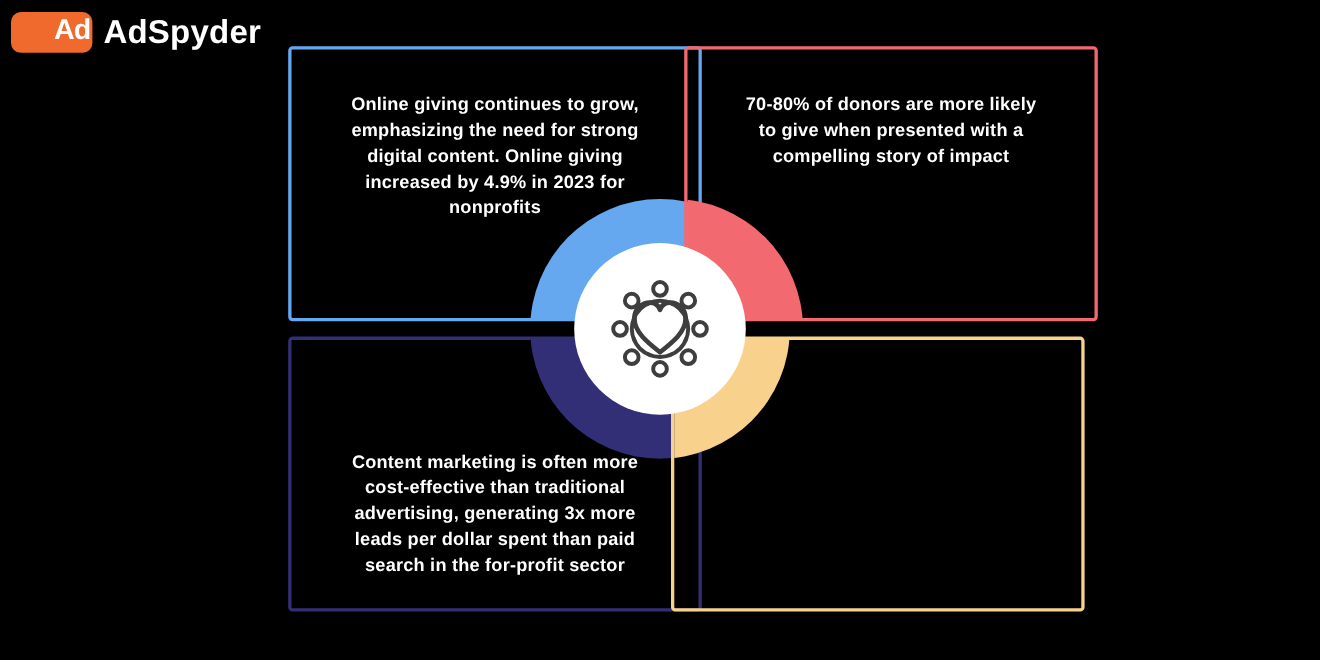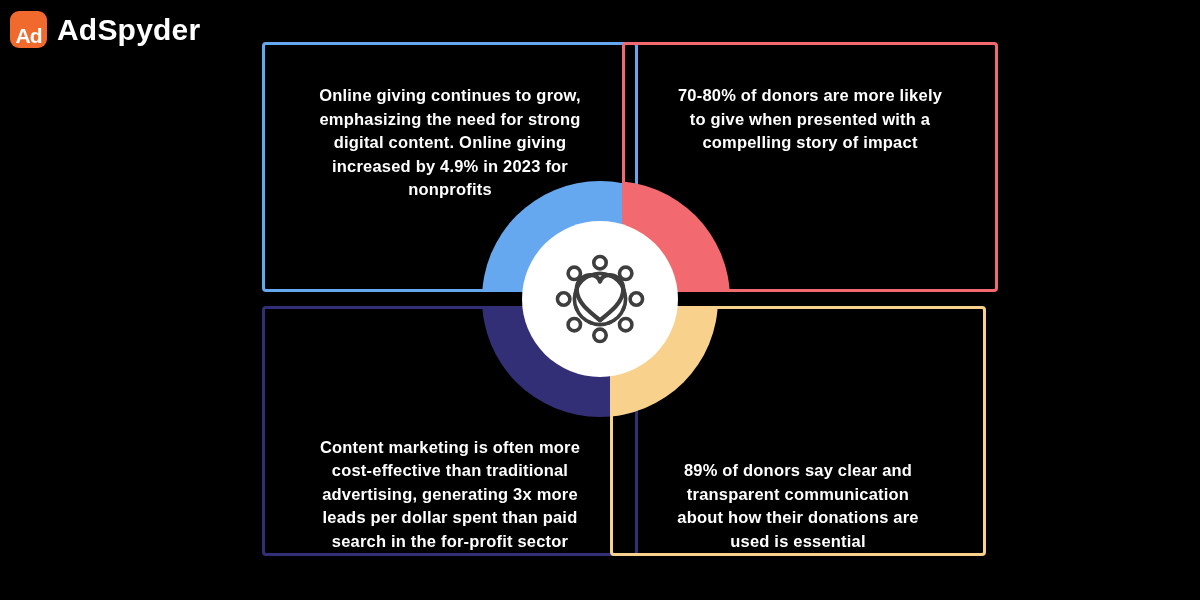--- a/index.html
+++ b/index.html
@@ -5,22 +5,22 @@
   html,body{margin:0;padding:0;background:#000;}
   .canvas{
     position:relative;width:1200px;height:600px;overflow:hidden;
     background:var(--bg,#000);
     font-family:"Liberation Sans","DejaVu Sans",sans-serif;
   }
   
   .logo{position:absolute;left:10px;top:11px;display:flex;align-items:center;gap:10px;}
   .logo-mark{
     width:37px;height:37px;border-radius:9px;background:var(--c,#F16A2D);
-    display:flex;align-items:flex-end;justify-content:center;
-    color:#fff;font-weight:700;font-size:21px;letter-spacing:-1px;
+    display:flex;align-items:flex-start;justify-content:center;
+    color:#fff;font-weight:700;font-size:26px;letter-spacing:-1px;padding-left:37px;
   }
   .logo-name{color:#fff;font-size:30px;font-weight:700;letter-spacing:.2px;}
   
   .card{
     position:absolute;width:376px;height:250px;box-sizing:border-box;
     border:3px solid var(--c,#888);border-radius:4px;overflow:hidden;
     display:flex;justify-content:center;
   }
   .card.tl{left:262px;top:42px;}
   .card.tr{left:610px;top:42px;margin-left:12px;}
@@ -30,21 +30,21 @@
   .tl .disc{left:217px;top:136px;}
   .tr .disc{left:-131px;top:136px;}
   .bl .disc{left:217px;top:-128px;}
   .br .disc{left:-131px;top:-128px;}
   .card-text{
     position:relative;z-index:1;margin:0;padding:0 8px;width:100%;
     color:#fff;font-weight:700;font-size:16.5px;line-height:23.5px;
     letter-spacing:.2px;text-align:center;white-space:pre-line;
   }
   .card.tl .card-text,.card.tr .card-text{align-self:flex-start;margin-top:39px;}
-  .card.bl .card-text,.card.br .card-text{align-self:flex-end;}
+  .card.bl .card-text,.card.br .card-text{align-self:flex-end;margin-bottom:27px;}
   
   .center-circle{
     position:absolute;left:522px;top:221px;width:156px;height:156px;
     border-radius:50%;background:#fff;display:flex;align-items:center;justify-content:center;
   }
   .icon{stroke:var(--c,#3E3E3E);fill:none;}
 </style>
 </head>
 <body>
 
@@ -77,24 +77,20 @@
     <span class="disc"></span>
     <p class="card-text">Content marketing is often more
 cost-effective than traditional
 advertising, generating 3x more
 leads per dollar spent than paid
 search in the for-profit sector</p>
   </section>
 
   <section class="card br" style="--c: #F8D18D;">
     <span class="disc"></span>
-    <p class="card-text">89% of donors say clear and
-transparent communication
-about how their donations are
-used is essential</p>
   </section>
 
   <div class="center-circle">
     <svg class="icon" width="98" height="98" viewBox="0 0 120 120" style="--c: #3E3E3E;">
       <defs>
         <g id="person" stroke-width="4.4" stroke-linecap="round">
           <circle cx="60" cy="15.5" r="7.6"></circle>
           <path d="M46.8 31.7 A31.2 31.2 0 0 1 73.2 31.7"></path>
         </g>
       </defs>

